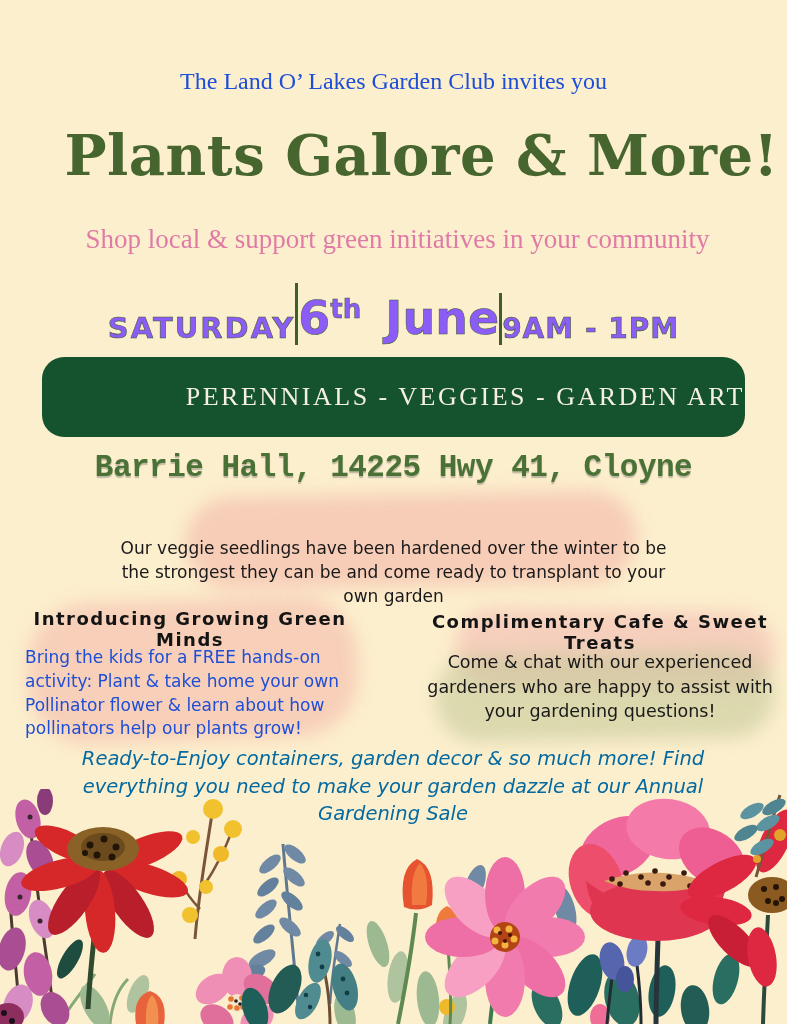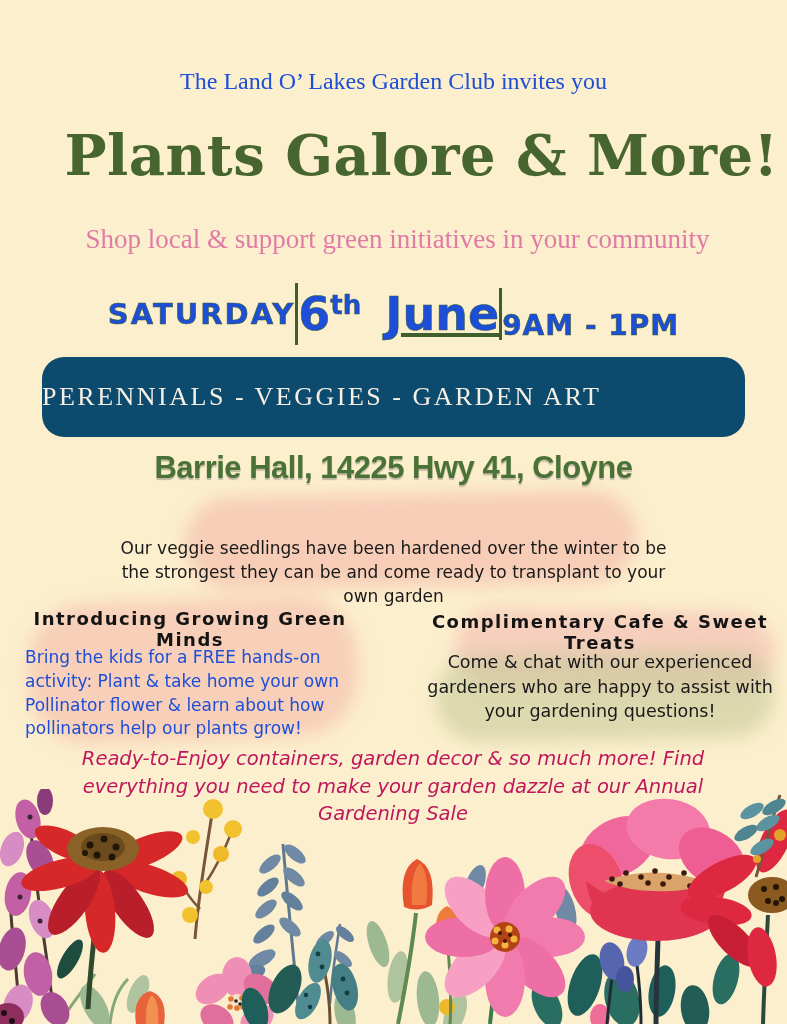--- a/index.html
+++ b/index.html
@@ -21,65 +21,65 @@
     font-size:56px; letter-spacing:0.5px; color:#47662F;padding-left:28px;
   }
   .subtitle {
     top:224px; left:4px; width:100%; text-align:center;
     font-family:"Liberation Serif", serif;
     font-size:27px; color:#DF7BA6;
   }
 
   .date-row {
     top:283px; left:0; width:100%;
-    display:flex; justify-content:center; align-items:center; 
-    color:#1d4ed8;
+    display:flex; justify-content:center; align-items:flex-end; 
+    color:#8b5cf6;
   }
   .date-row .day { font-size:29px; font-weight:bold; letter-spacing:2px; -webkit-text-stroke:0.6px #3E5F2B; }
   .sep { width:3px; background:#3E5F2B; display:inline-block; }
   .sep-mid { height:62px; }
   .sep-mid2 { height:52px; }
   .date-big { font-size:46px; font-weight:bold; -webkit-text-stroke:0.5px #3E5F2B; }
   .date-big sup { font-size:26px; vertical-align:super; }
-  .date-big .month { margin-left:24px;text-decoration:underline; }
+  .date-big .month { margin-left:24px; }
   .date-row .time { font-size:28px; font-weight:bold; letter-spacing:1px;margin-top:22px; -webkit-text-stroke:0.6px #3E5F2B; }
 
   .banner {
     position:absolute; z-index:2;
     left:42px; top:357px; width:703px; height:80px;
-    background:#0c4a6e; border-radius:22px;
-    display:flex; align-items:center; justify-content:flex-start;
+    background:#14532d; border-radius:22px;
+    display:flex; align-items:center; justify-content:flex-end;
   }
   .banner-text {
     font-family:"Liberation Serif", serif;
     font-size:26px; letter-spacing:2.5px; color:#F6EFE3;
   }
 
   .location {
     top:450px; left:0; width:100%; text-align:center;
-    font-family:Liberation Sans, sans-serif; font-weight:bold;
+    font-family:Liberation Mono, monospace; font-weight:bold;
     font-size:31px; color:#4A7237; letter-spacing:-0.5px;
     text-shadow:0 1.5px 1px rgba(80,80,80,0.35);
   }
 
   .hand { font-weight:bold; letter-spacing:1.5px; color:#141414; }
   .feature-h { top:504px; left:0; width:100%; text-align:center; font-size:20px; }
   .feature-b {
     top:537px; left:113px; width:561px; text-align:center;
     font-size:17px; line-height:1.4; color:#191919;
   }
 
   .col-h-left  { top:608px; left:14px;  width:352px; text-align:center; font-size:18px; }
   .col-b-left  { top:646px; left:25px;  width:332px; text-align:left; font-size:17px; line-height:1.4; color:#1d4ed8; }
   .col-h-right { top:611px; left:418px; width:364px; text-align:center; font-size:18px; }
   .col-b-right { top:650px; left:424px; width:352px; text-align:center; font-size:17.5px; line-height:1.4; color:#191919; }
 
   .footer-note {
     top:745px; left:53px; width:680px; text-align:center;
-    font-style:italic; font-size:19.5px; line-height:1.42; color:#be185d;
+    font-style:italic; font-size:19.5px; line-height:1.42; color:#0369a1;
   }
 
   .swash { position:absolute; z-index:1; filter:blur(9px); }
   .swash-feature     { left:185px; top:494px; width:452px; height:92px;  background:rgba(243,176,166,0.55); border-radius:50px; transform:rotate(-1deg); }
   .swash-left        { left:28px;  top:600px; width:330px; height:140px; background:rgba(243,176,166,0.50); border-radius:60px; transform:rotate(-2deg); }
   .swash-right-pink  { left:455px; top:610px; width:320px; height:78px;  background:rgba(240,168,168,0.45); border-radius:50px; transform:rotate(1deg); }
   .swash-right-green { left:435px; top:652px; width:340px; height:88px;  background:rgba(193,198,150,0.55); border-radius:55px; transform:rotate(-1deg); }
 
   .flowers { position:absolute; left:0; bottom:0; z-index:1; }
 </style>

